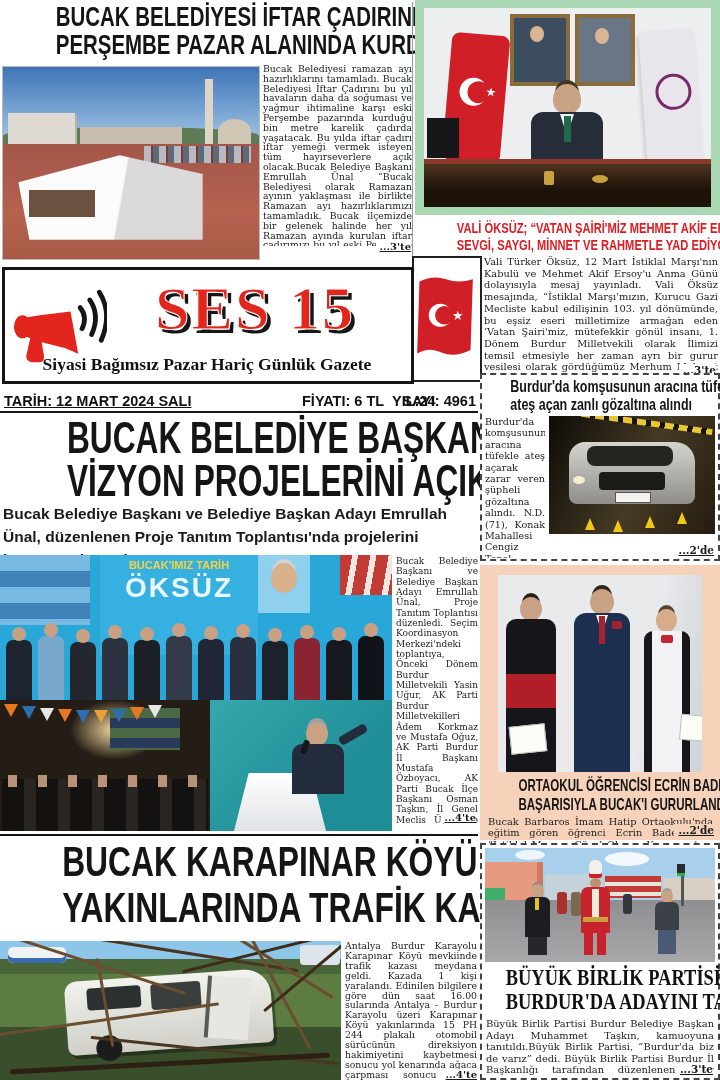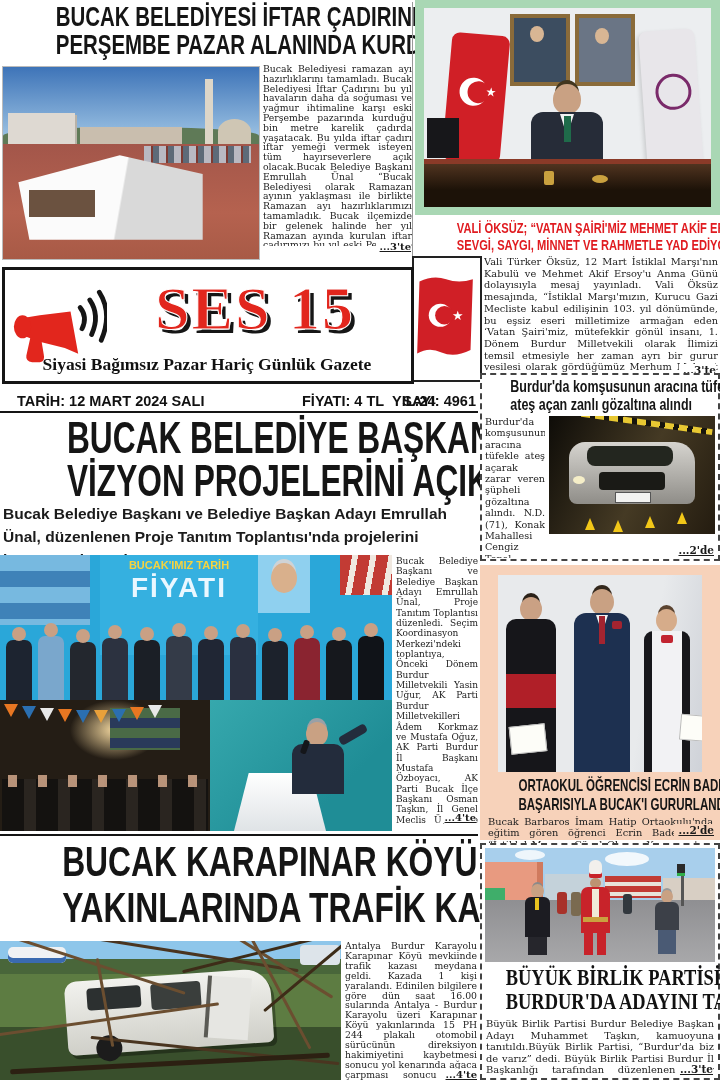--- a/index.html
+++ b/index.html
@@ -115,38 +115,38 @@
         <path d="M72 30 Q80 40 74 52"></path>
         <path d="M82 22 Q93 38 84 58"></path>
         <path d="M92 14 Q106 36 94 64"></path>
       </g>
     </svg>
     <div class="masthead-title" style="position:absolute;left:100px;top:2px;width:300px;text-align:center;font-size:62px;line-height:72px;">SES 15</div>
     <div style="position:absolute;left:30px;bottom:6px;width:344px;text-align:center;font-family:'Liberation Serif',serif;font-weight:bold;font-size:17.5px;color:#111;">Siyasi Bağımsız Pazar Hariç Günlük Gazete</div>
   </header>
 
   <div class="abs" style="left:0;top:383px;width:478px;height:28px;border-bottom:2.5px solid #151515;">
-    <span class="datebar-item abs" style="left:17px;bottom:2px;">TARİH: 12 MART  2024  SALI</span>
-    <span class="datebar-item abs" style="left:302px;bottom:2px;">FİYATI: 4 TL</span>
+    <span class="datebar-item abs" style="left:4px;bottom:2px;text-decoration:underline;">TARİH: 12 MART  2024  SALI</span>
+    <span class="datebar-item abs" style="left:302px;bottom:2px;">FİYATI: 6 TL</span>
     <span class="datebar-item abs" style="left:392px;bottom:2px;">YIL:24</span>
     <span class="datebar-item abs" style="right:2px;bottom:2px;">SAYI: 4961</span>
   </div>
 
   <section class="abs" style="left:0;top:414px;width:478px;height:420px">
     <div class="hl" style="position:absolute;left:0;top:2px;width:478px;font-size:44px;line-height:43px;">
       <span class="condline" style="transform:scaleX(.72);">BUCAK BELEDİYE BAŞKANI ÜNAL,</span>
       <span class="condline" style="transform:scaleX(.72);">VİZYON PROJELERİNİ AÇIKLADI</span>
     </div>
     <p class="subhead" style="position:absolute;left:3px;top:88px;width:472px;margin:0;font-size:15.5px;line-height:23px;">Bucak Belediye Başkanı ve Belediye Başkan Adayı Emrullah Ünal, düzenlenen Proje Tanıtım Toplantısı'nda projelerini kamuoyuyla paylaştı</p>
 
     <div class="photo" style="left:0;top:141px;width:392px;height:145px;background:#2aa7d9;">
       <div style="left:0;top:0;width:90px;height:70px;background:repeating-linear-gradient(180deg,#77b9e0 0 16px,#3f82b8 16px 32px);"></div>
       <div style="left:100px;top:0;width:158px;height:100px;background:#35b0e0;"></div>
       <div style="left:100px;top:4px;width:158px;text-align:center;font-family:'Liberation Sans',sans-serif;font-weight:bold;font-size:11px;color:#f5d33f;">BUCAK'IMIZ TARİH</div>
-      <div style="left:100px;top:17px;width:158px;text-align:center;font-family:'Liberation Sans',sans-serif;font-weight:bold;font-size:28px;letter-spacing:2px;color:#eaf7ff;">FİYATI</div>
+      <div style="left:100px;top:17px;width:158px;text-align:center;font-family:'Liberation Sans',sans-serif;font-weight:bold;font-size:28px;letter-spacing:2px;color:#eaf7ff;">ÖKSÜZ</div>
       <div style="left:258px;top:0;width:52px;height:58px;background:#8fd0ef;">
         <div style="left:13px;top:8px;width:26px;height:30px;border-radius:50%;background:#d9b08c;box-shadow:0 -5px 0 -1px #cfd3d6;"></div>
       </div>
       <div style="left:340px;top:0;width:52px;height:40px;background:repeating-linear-gradient(100deg,#c23b34 0 12px,#f0e8e0 12px 18px);"></div>
       <div class="fig" style="left:6px;width:26px;height:60px;background:#1d2430;"></div>
       <div class="fig" style="left:38px;width:26px;height:64px;background:#7aa7cc;"></div>
       <div class="fig" style="left:70px;width:26px;height:58px;background:#23272e;"></div>
       <div class="fig" style="left:102px;width:26px;height:62px;background:#2c3240;"></div>
       <div class="fig" style="left:134px;width:26px;height:60px;background:#1b1f26;"></div>
       <div class="fig" style="left:166px;width:26px;height:64px;background:#343b48;"></div>

